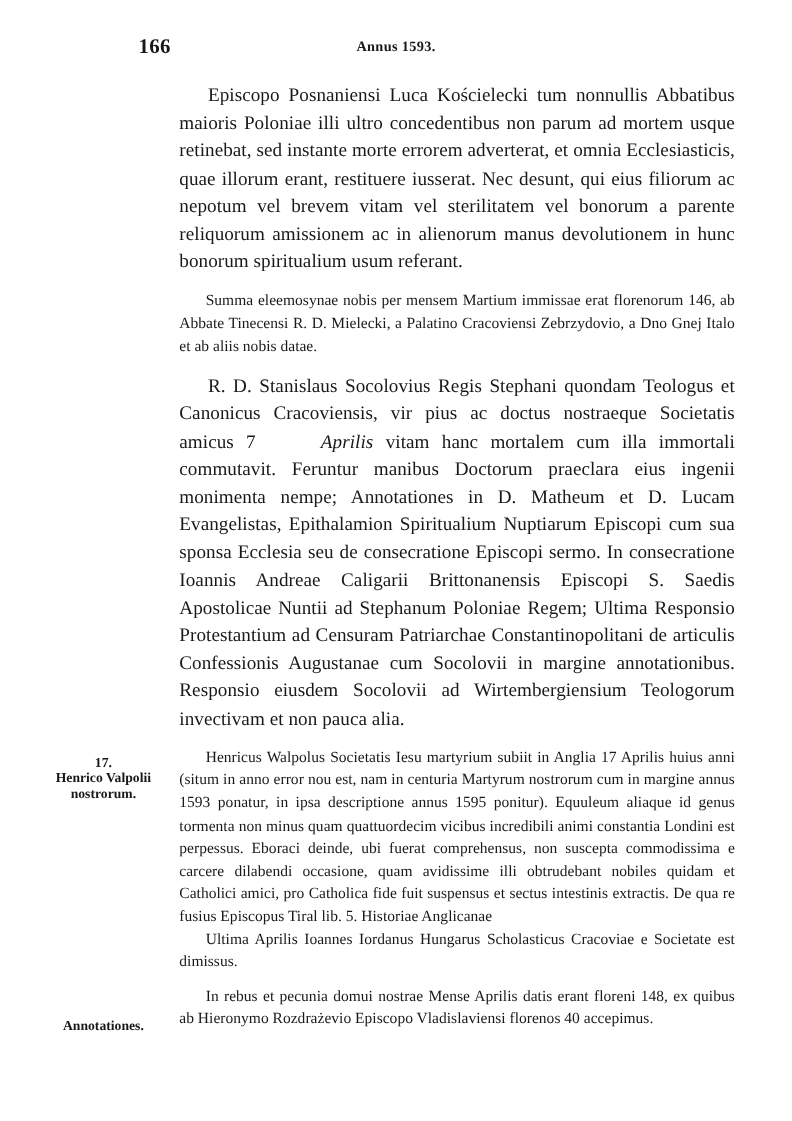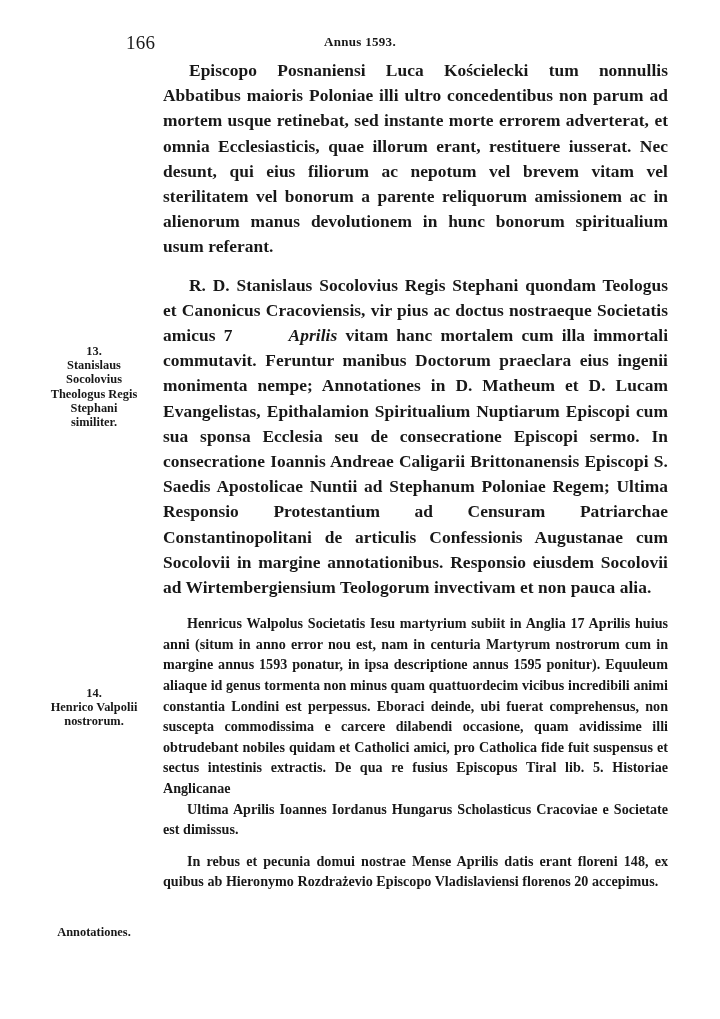--- a/index.html
+++ b/index.html
@@ -29,40 +29,39 @@
     left: 0;
     width: 720px;
     height: 22px;
   }
   .folio {
     position: absolute;
     left: 126px;
     top: 0;
     font-family: "Liberation Serif", serif;
     font-size: 19px;
-    font-weight: normal;
+    font-weight: bold;
     letter-spacing: 0.2px;
   }
   .running-title {
     position: absolute;
     left: 0;
     top: 2px;
     width: 720px;
     text-align: center;
     font-size: 13px;
     font-weight: bold;
     letter-spacing: 0.3px;
   }
   
   .content {
     position: absolute;
     left: 163px;
-    top: 58px;
+    top: 74px;
     width: 505px;
-    font-weight: bold;
   }
   p {
     margin: 0;
     text-align: justify;
     text-justify: inter-word;
   }
   .body-text {
     font-size: 17.4px;
     line-height: 25.2px;
     letter-spacing: 0.05px;
@@ -110,41 +109,38 @@
 </head>
 <body>
 
 <div class="page">
 
   <div class="header">
     <div class="folio">166</div>
     <div class="running-title">Annus 1593.</div>
   </div>
 
-  <div class="marginnote" id="note-13">
-    <span class="mn-num">13.</span>
-    <span>Stanislaus Socolovius Theologus Regis Stephani similiter.</span>
-  </div>
 
   <div class="marginnote" id="note-14">
-    <span class="mn-num">14.</span>
+    <span class="mn-num">17.</span>
     <span>Henrico Valpolii nostrorum.</span>
   </div>
 
   <div class="marginnote" id="note-eleem">
     <span>Annotationes.</span>
   </div>
 
   <div class="content">
 
     <p class="body-text indent">Episcopo Posnaniensi Luca Kościelecki tum nonnullis Abbatibus maioris Poloniae illi ultro concedentibus non parum ad mortem usque retinebat, sed instante morte errorem adverterat, et omnia Ecclesiasticis, quae illorum erant, restituere iusserat. Nec desunt, qui eius filiorum ac nepotum vel brevem vitam vel sterilitatem vel bonorum a parente reliquorum amissionem ac in alienorum manus devolutionem in hunc bonorum spiritualium usum referant.</p>
 
+    <p class="small-text small-indent gap-before">Summa eleemosynae nobis per mensem Martium immissae erat florenorum 146, ab Abbate Tinecensi R. D. Mielecki, a Palatino Cracoviensi Zebrzydovio, a Dno Gnej Italo et ab aliis nobis datae.</p>
 
     <p class="body-text indent gap-before"><span>R. D. Stanislaus Socolovius Regis Stephani quondam Teologus et Canonicus Cracoviensis, vir pius ac doctus nostraeque Societatis amicus 7 </span><em>Aprilis</em><span> vitam hanc mortalem cum illa immortali commutavit. Feruntur manibus Doctorum praeclara eius ingenii monimenta nempe; Annotationes in D. Matheum et D. Lucam Evangelistas, Epithalamion Spiritualium Nuptiarum Episcopi cum sua sponsa Ecclesia seu de consecratione Episcopi sermo. In consecratione Ioannis Andreae Caligarii Brittonanensis Episcopi S. Saedis Apostolicae Nuntii ad Stephanum Poloniae Regem; Ultima Responsio Protestantium ad Censuram Patriarchae Constantinopolitani de articulis Confessionis Augustanae cum Socolovii in margine annotationibus. Responsio eiusdem Socolovii ad Wirtembergiensium Teologorum invectivam et non pauca alia.</span></p>
 
     <p class="small-text small-indent gap-before">Henricus Walpolus Societatis Iesu martyrium subiit in Anglia 17 Aprilis huius anni (situm in anno error nou est, nam in centuria Martyrum nostrorum cum in margine annus 1593 ponatur, in ipsa descriptione annus 1595 ponitur). Equuleum aliaque id genus tormenta non minus quam quattuordecim vicibus incredibili animi constantia Londini est perpessus. Eboraci deinde, ubi fuerat comprehensus, non suscepta commodissima e carcere dilabendi occasione, quam avidissime illi obtrudebant nobiles quidam et Catholici amici, pro Catholica fide fuit suspensus et sectus intestinis extractis. De qua re fusius Episcopus Tiral lib. 5. Historiae Anglicanae</p>
 
     <p class="small-text small-indent">Ultima Aprilis Ioannes Iordanus Hungarus Scholasticus Cracoviae e Societate est dimissus.</p>
 
-    <p class="small-text small-indent gap-before-sm">In rebus et pecunia domui nostrae Mense Aprilis datis erant floreni 148, ex quibus ab Hieronymo Rozdrażevio Episcopo Vladislaviensi florenos 20 accepimus.</p>
+    <p class="small-text small-indent gap-before-sm">In rebus et pecunia domui nostrae Mense Aprilis datis erant floreni 148, ex quibus ab Hieronymo Rozdrażevio Episcopo Vladislaviensi florenos 40 accepimus.</p>
 
   </div>
 </div>
 
 </body></html>

